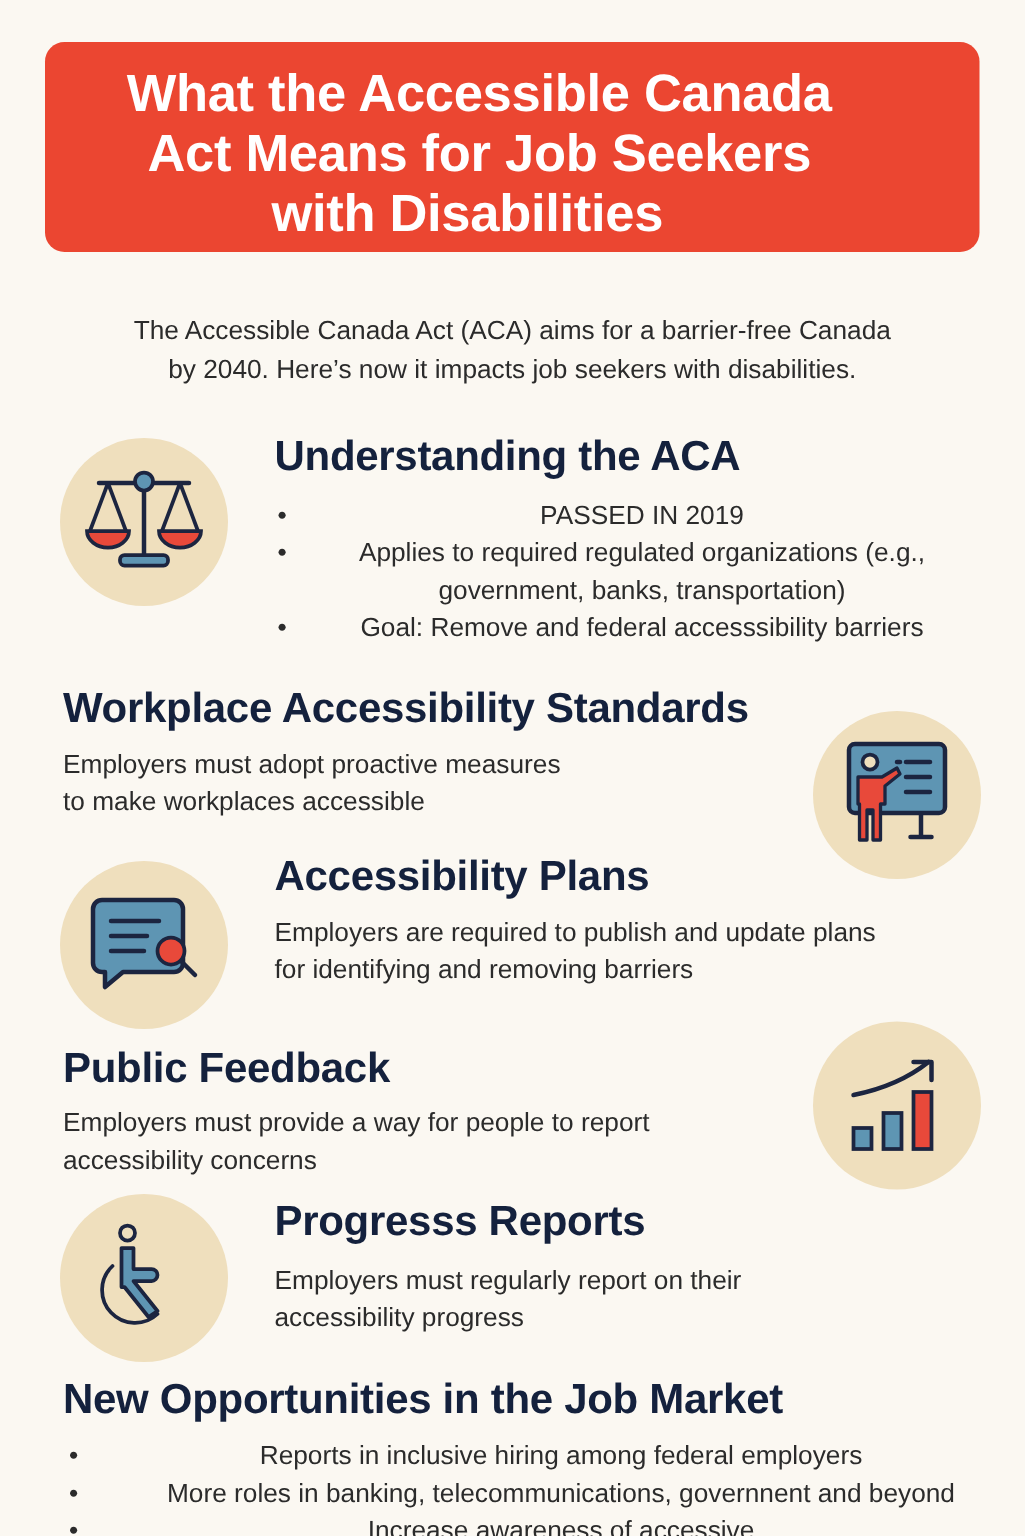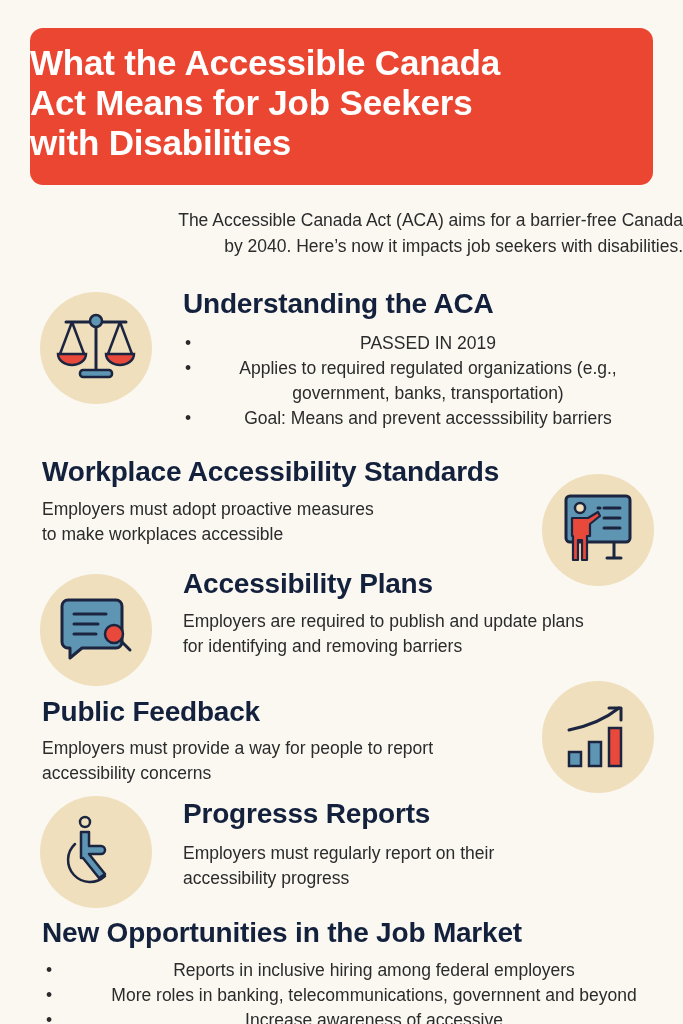--- a/index.html
+++ b/index.html
@@ -4,33 +4,33 @@
   <style>
     * { box-sizing: border-box; margin: 0; padding: 0; }
     html, body {
       width: 683px; height: 1024px; overflow: hidden;
       background: #fbf8f2;
       font-family: "Liberation Sans", "DejaVu Sans", sans-serif;
     }
     .page { position: relative; width: 683px; height: 1024px; }
 
     .banner {
-      position: absolute; left: 30px; top: 28px; width: 623px; height: 157px;
+      position: absolute; left: 30px; top: 28px; width: 623px; height: 140px;
       background: #eb4631; border-radius: 13px;
       color: #ffffff; font-weight: 700; font-size: 35px; line-height: 40px;
-      text-align: left; padding: 15px 44px 0 0;
+      text-align: center; padding: 15px 44px 0 0;
       letter-spacing: -0.2px;
     }
     .banner .l1 { display: block; padding-right: 0; }
     .banner .l2 { display: block; padding-right: 0; }
     .banner .l3 { display: block; padding-right: 16px; }
 
     .intro {
       position: absolute; left: 0; top: 207px; width: 683px;
-      text-align: right; font-size: 17.5px; line-height: 26px; color: #2b2b2b;
+      text-align: center; font-size: 17.5px; line-height: 26px; color: #2b2b2b;
     }
 
     .circle {
       position: absolute; width: 112px; height: 112px; border-radius: 50%;
       background: #efdfbd;
       display: flex; align-items: center; justify-content: center;
     }
     .circle svg { display: block; }
 
     .h2 {
@@ -73,21 +73,21 @@
       <path d="M4 46 H32 A14 11 0 0 1 4 46 Z" fill="#e8493a" stroke="#1c2540" stroke-width="2.5"></path>
       <line x1="66" y1="14" x2="54" y2="46" stroke="#1c2540" stroke-width="2.5"></line>
       <line x1="66" y1="14" x2="78" y2="46" stroke="#1c2540" stroke-width="2.5"></line>
       <path d="M52 46 H80 A14 11 0 0 1 52 46 Z" fill="#e8493a" stroke="#1c2540" stroke-width="2.5"></path>
     </svg>
   </div>
   <div class="h2" style="left:183px; top:287px;">Understanding the ACA</div>
   <ul class="body bullets" style="left:183px; top:331px; width:470px;">
     <li>PASSED IN 2019</li>
     <li>Applies to required regulated organizations (e.g., government, banks, transportation)</li>
-    <li>Goal: Means and prevent accesssibility barriers</li>
+    <li>Goal: Remove and federal accesssibility barriers</li>
   </ul>
 
   <div class="h2" style="left:42px; top:455px;">Workplace Accessibility Standards</div>
   <div class="body" style="left:42px; top:497px; width:440px;">
     <div>Employers must adopt proactive measures</div>
     <div>to make workplaces accessible</div>
   </div>
   <div class="circle" style="left:542px; top:474px;">
     <svg width="80" height="80" viewBox="0 0 80 80">
       <rect x="8" y="6" width="64" height="46" rx="4" fill="#5e95b3" stroke="#1c2540" stroke-width="3"></rect>

